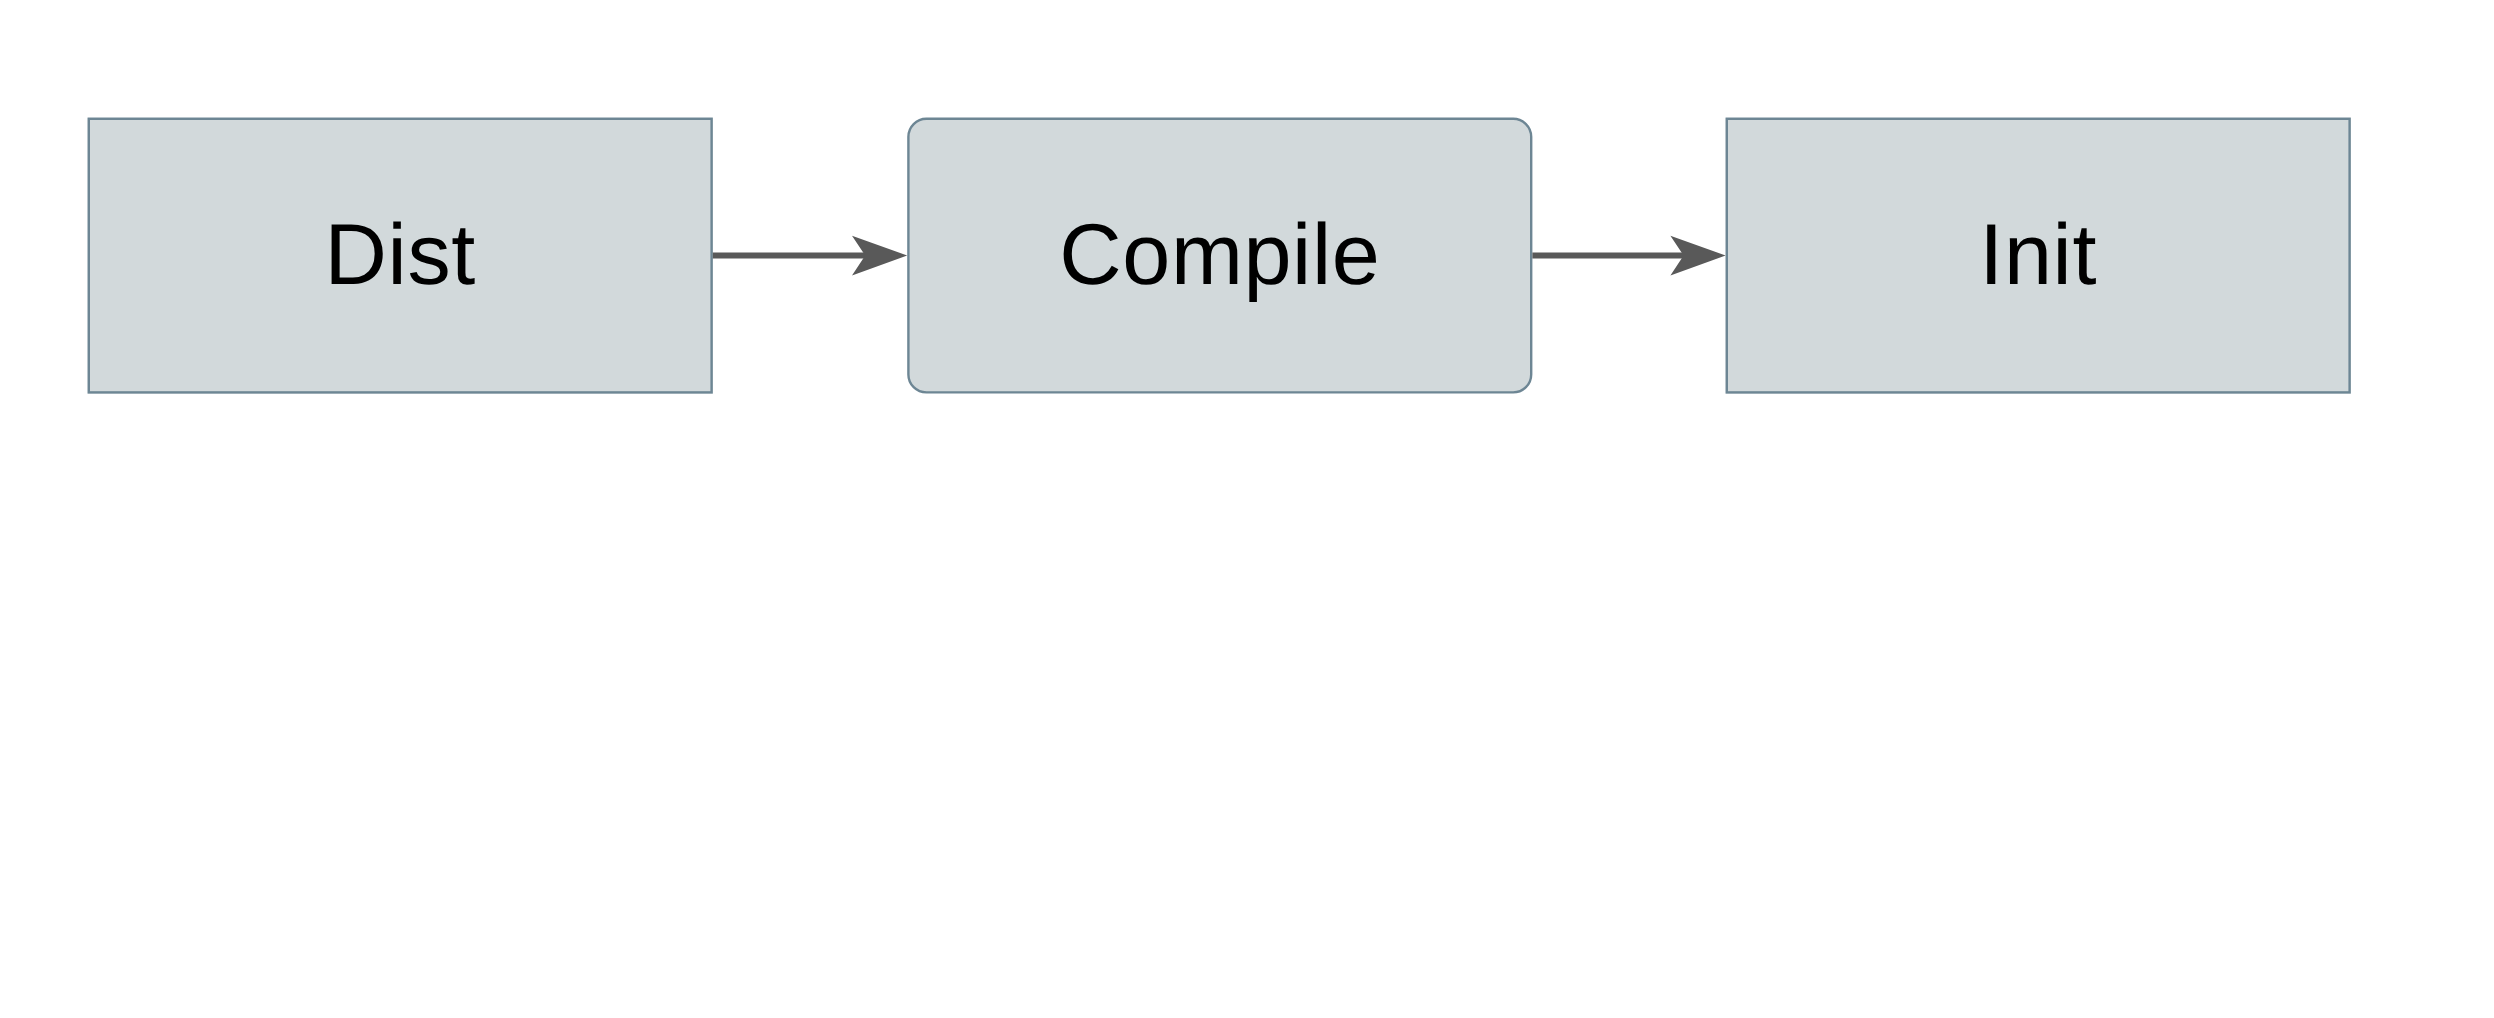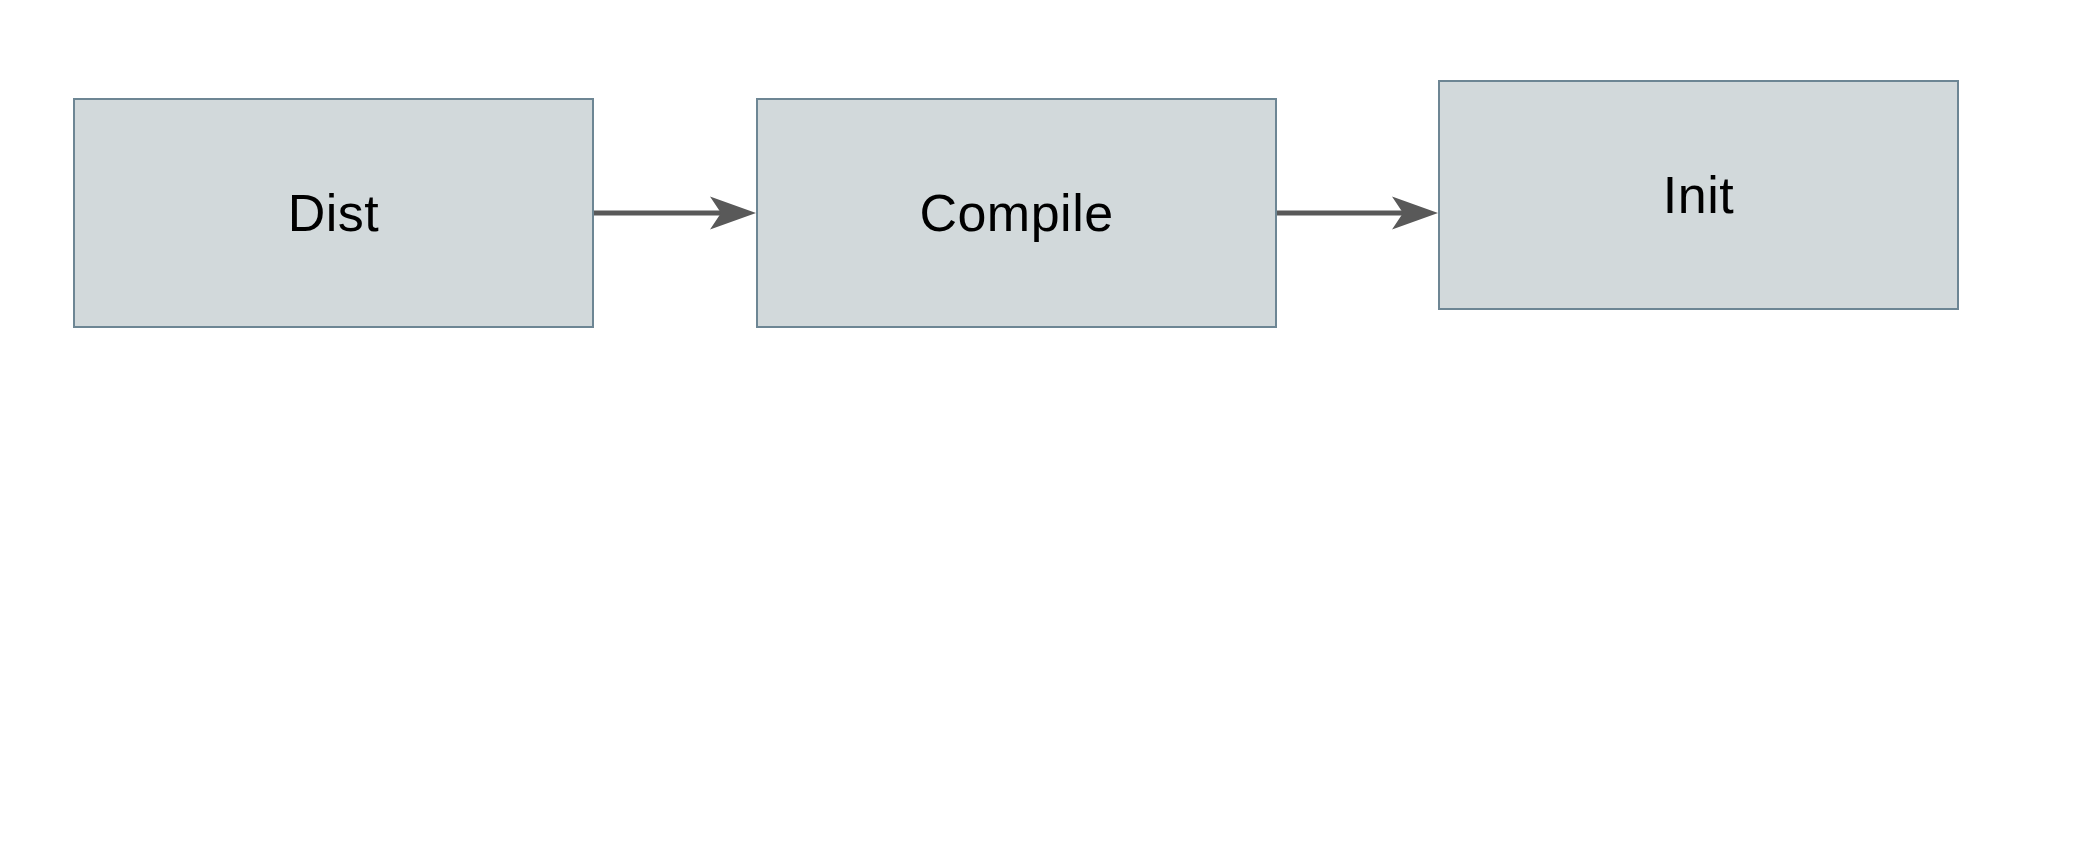--- a/index.html
+++ b/index.html
@@ -29,29 +29,29 @@
     width: 521px;
     height: 230px;
     background: var(--node-fill);
     border: 2px solid var(--node-border);
     box-sizing: border-box;
     display: flex;
     align-items: center;
     justify-content: center;
   }
   .node-label {
-    font-size: 52px;
+    font-size: 72px;
     line-height: 1;
     color: var(--label-text);
     letter-spacing: 0.5px;
     user-select: none;
   }
   .node-dist    { left: 73px;   top: 98px;  }
-  .node-compile { left: 756px;  top: 98px;  }
-  .node-init    { left: 1438px; top: 80px;  }
+  .node-compile { left: 756px;  top: 98px; border-radius: 16px;  }
+  .node-init    { left: 1438px; top: 98px;  }
   .node-clean   { left: 755px;  top: 512px; }
   .arrow {
     position: absolute;
     overflow: visible;
   }
   .arrow-shaft {
     stroke: var(--arrow);
     stroke-width: 5;
   }
   .arrow-head {

